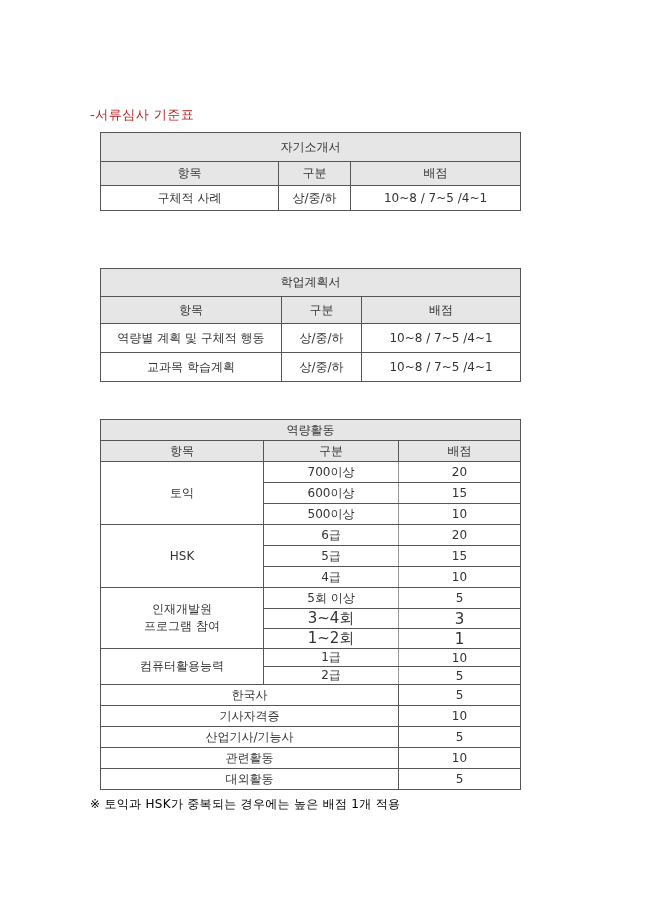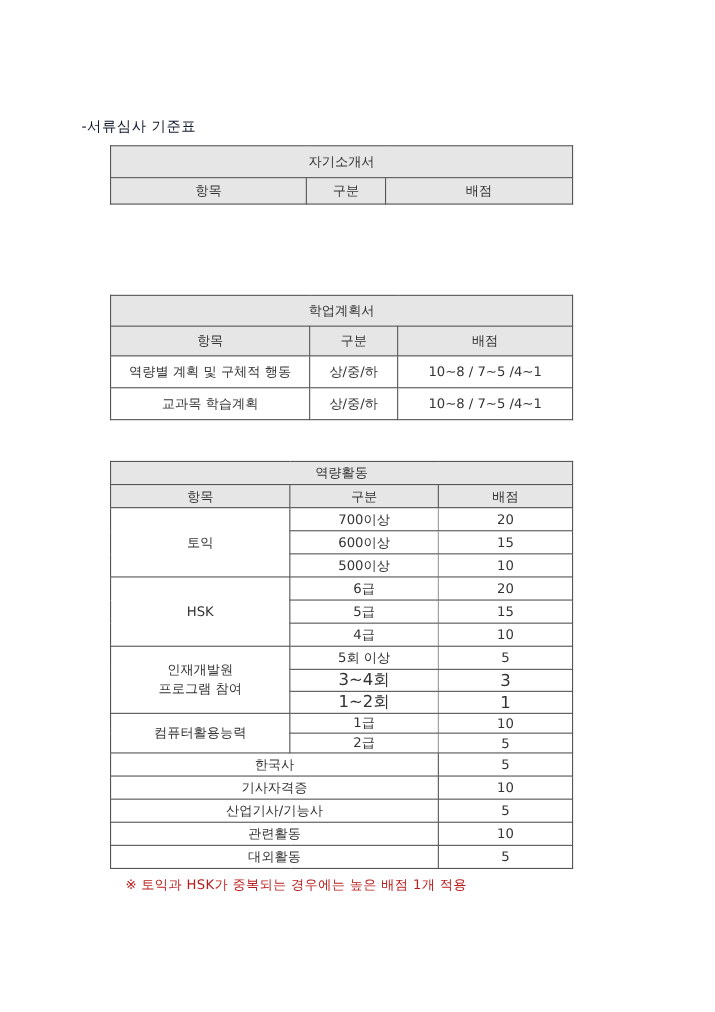--- a/index.html
+++ b/index.html
@@ -1,54 +1,59 @@
 <!DOCTYPE html>
 <html><head>
 <meta charset="utf-8">
 <style>
   html, body { margin:0; padding:0; background:#ffffff; }
   body { width:650px; height:920px; position:relative; overflow:hidden;
          font-family:"DejaVu Sans","Liberation Sans",sans-serif; color:#333; }
-  .title { position:absolute; left:74px; top:106px; font-size:13px; color:#0f172a; letter-spacing:0.5px; }
+  .title { position:absolute; left:90px; top:106px; font-size:13px; color:#b91c1c; letter-spacing:0.5px; }
   table { position:absolute; left:100px; width:420px; border-collapse:collapse; table-layout:fixed; font-size:12px; }
   td { border:1px solid #555; text-align:center; padding:0; color:#333; }
   td.h { background:#e6e6e6; }
   .t1 { top:132px; }
   .t1 col.c1{width:178px;} .t1 col.c2{width:72px;} .t1 col.c3{width:170px;}
   .t1 tr.ttl td{height:28px;} .t1 tr.hdr td{height:23px;} .t1 tr.r td{height:24px;}
   .t2 { top:268px; }
   .t2 col.c1{width:181px;} .t2 col.c2{width:80px;} .t2 col.c3{width:159px;}
   .t2 tr.ttl td{height:27px;font-family:Liberation Serif, serif;} .t2 tr.hdr td{height:26px;} .t2 tr.r td{height:28px;}
   .t3 { top:419px; }
   .t3 col.c1{width:163px;} .t3 col.c2{width:135px;} .t3 col.c3{width:122px;}
   .t3 tr td{height:20px;}
   .t3 tr.s td{height:15px; font-size:15px;}
   .t3 tr.cp td{height:16px;}
   td.g { border-left-color:#999; border-right-color:#999; }
-  .note { position:absolute; left:90px; top:796px; font-size:12px; color:#b91c1c; letter-spacing:0.3px;margin-left:24px; }
+  .note { position:absolute; left:90px; top:796px; font-size:12px; color:#000000; letter-spacing:0.3px; }
 </style>
 </head>
 <body>
 
 <div class="title">-서류심사 기준표</div>
 
 <table class="t1">
   <colgroup>
       <col class="c1">
       <col class="c2">
       <col class="c3">
     </colgroup>
   <tbody>
       <tr class="ttl">
         <td class="h" colspan="3">자기소개서</td>
       </tr>
   <tr class="hdr">
     <td class="h">항목</td>
     <td class="h">구분</td>
     <td class="h">배점</td>
+  </tr>
+  <tr class="r">
+    <td>구체적 사례</td>
+    <td>상/중/하</td>
+    <td>10~8  /  7~5  /4~1</td>
   </tr>
 </tbody>
   </table>
 
 <table class="t2">
   <colgroup>
       <col class="c1">
       <col class="c2">
       <col class="c3">
     </colgroup>

